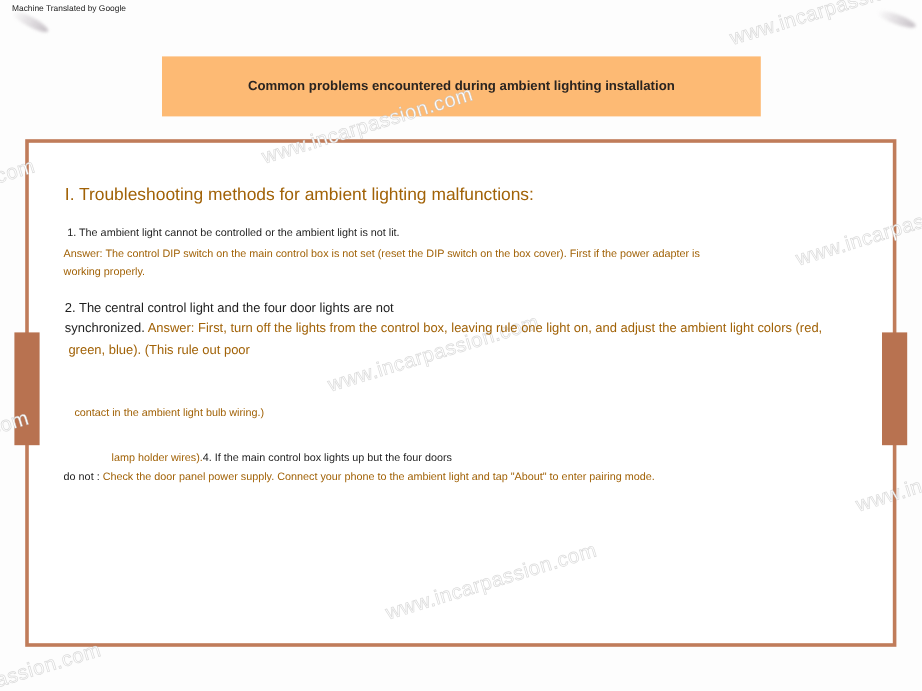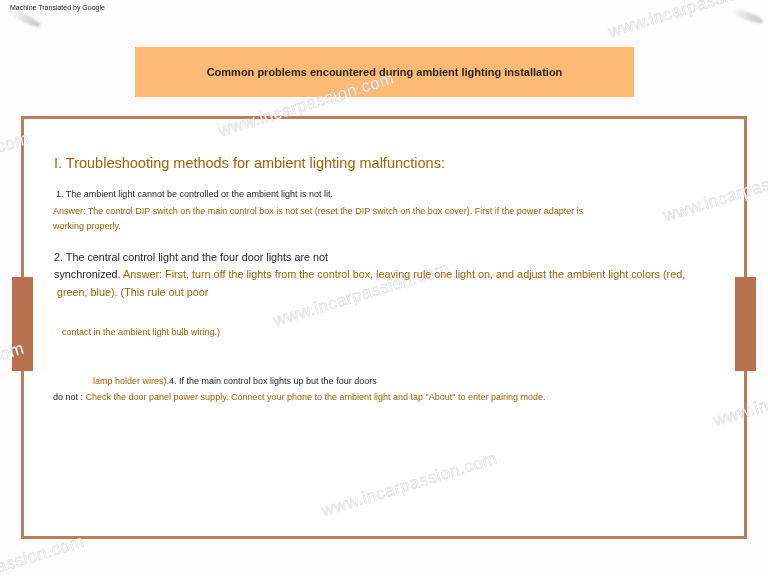--- a/index.html
+++ b/index.html
@@ -83,21 +83,21 @@
   <div class="t blk s" style="left:56px;top:189px;">1. The ambient light cannot be controlled or the ambient light is not lit.</div>
   <div class="t red s" style="left:53px;top:206px;">Answer: The control DIP switch on the main control box is not set (reset the DIP switch on the box cover). First if the power adapter is</div>
   <div class="t red s" style="left:53px;top:221px;">working properly.</div>
 
   <div class="t blk m" style="left:54px;top:251px;">2. The central control light and the four door lights are not</div>
   <div class="t m" style="left:54px;top:268px;">
     <span class="blk">synchronized.</span>
     <span class="red">Answer: First, turn off the lights from the control box, leaving rule one light on, and adjust the ambient light colors (red,</span>
   </div>
   <div class="t red m" style="left:57px;top:286px;">green, blue). (This rule out poor</div>
-  <div class="t red s" style="left:62px;top:327px;">contact in the ambient light bulb wiring.)</div>
+  <div class="t red s" style="left:62px;top:339px;">contact in the ambient light bulb wiring.)</div>
 
   <div class="t s" style="left:53px;top:376px;padding-left:40px;">
     <span class="red">lamp holder wires).</span><span class="blk">4. If the main control box lights up but the four doors</span>
   </div>
   <div class="t s" style="left:53px;top:392px;">
     <span class="blk">do not :</span>
     <span class="red">Check the door panel power supply. Connect your phone to the ambient light and tap "About" to enter pairing mode.</span>
   </div>
 </div>
 

